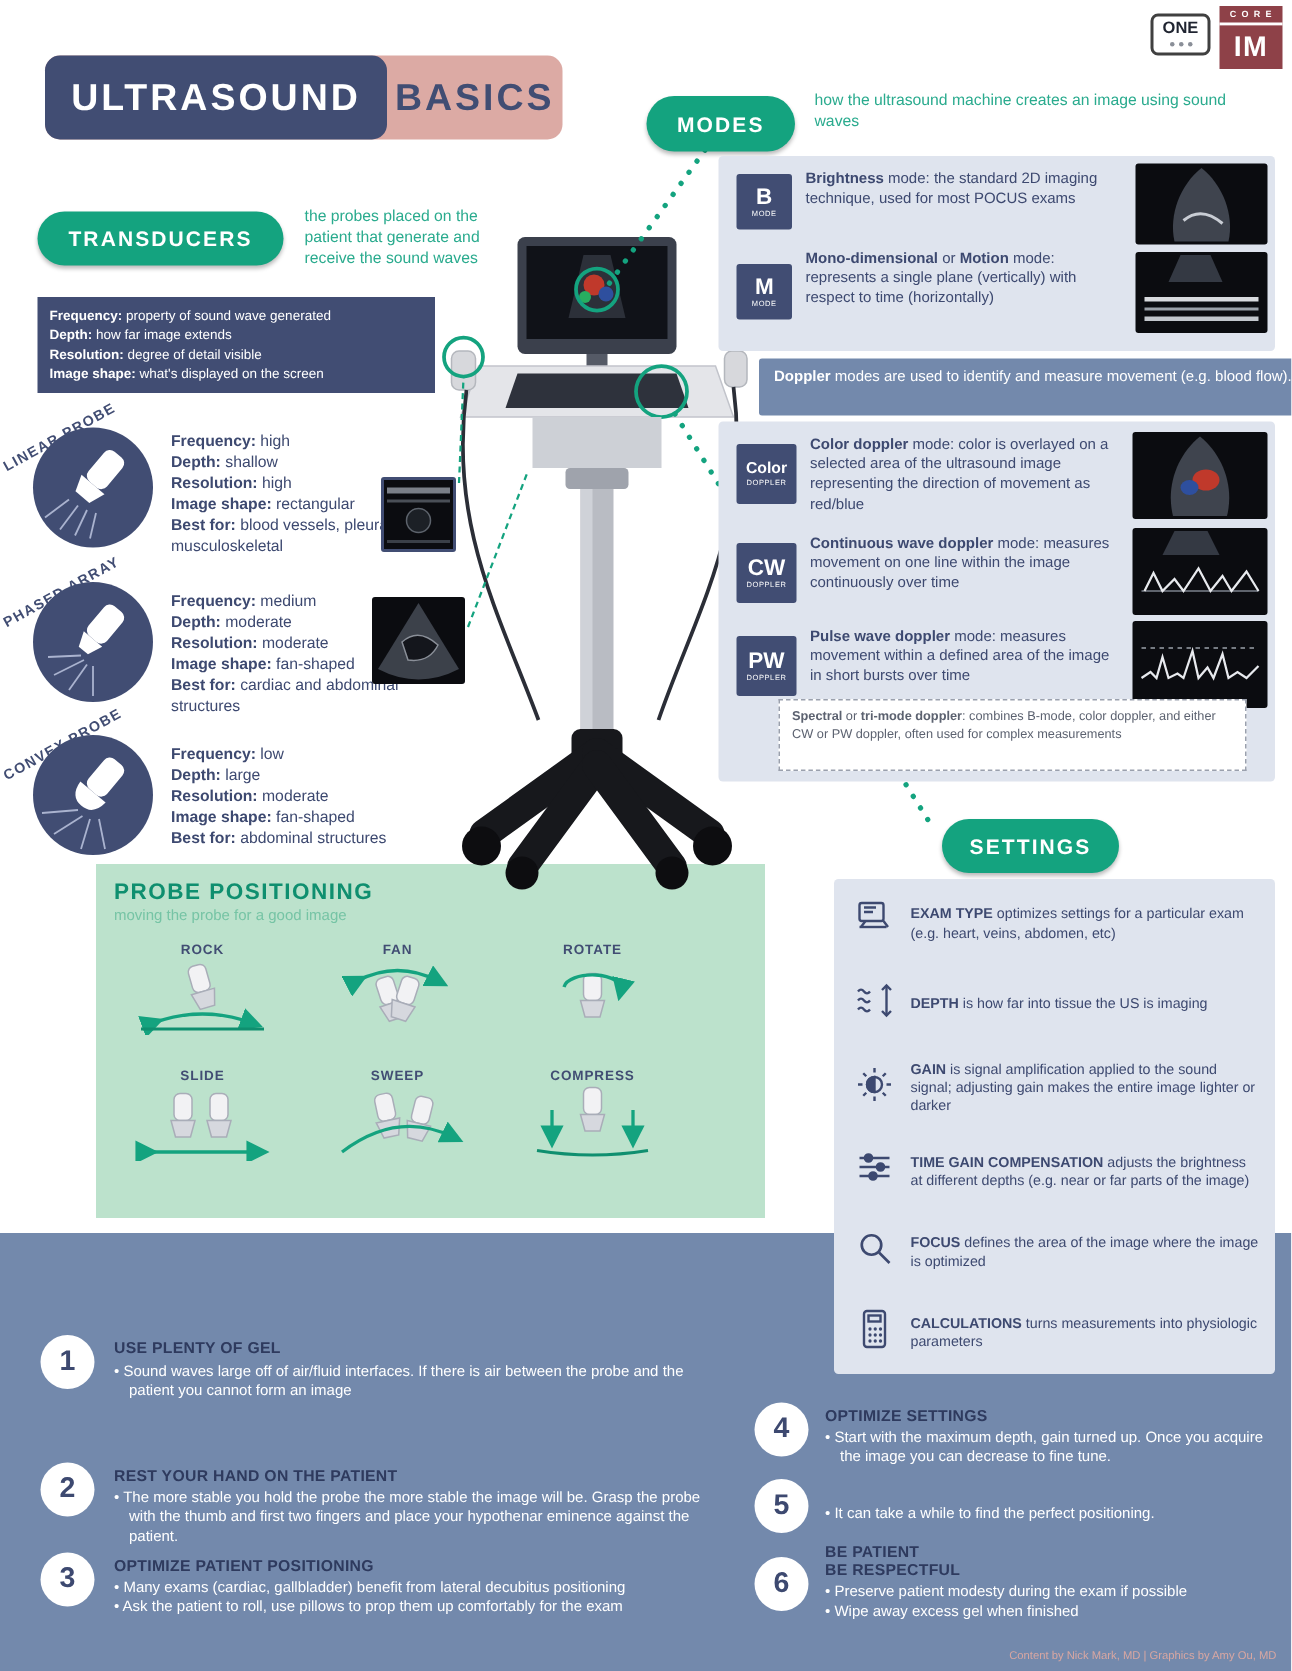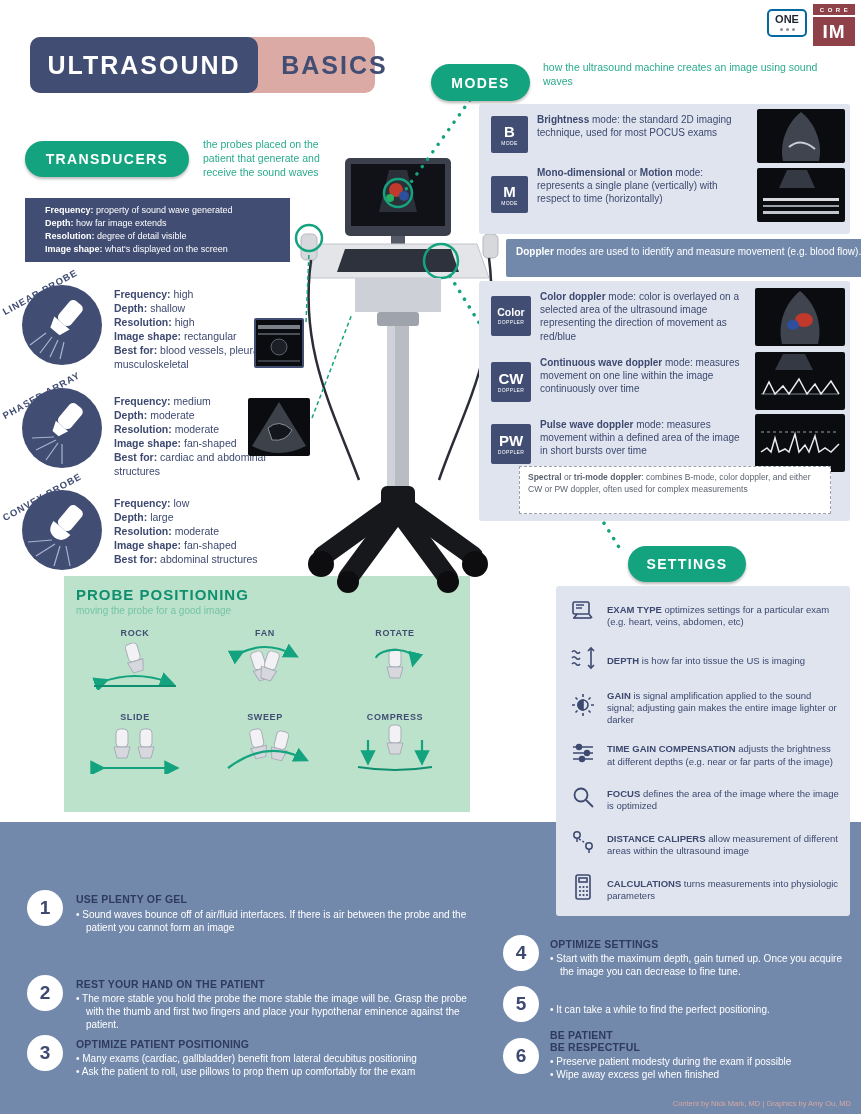--- a/index.html
+++ b/index.html
@@ -15,59 +15,59 @@
 
   .teal-desc { position:absolute; color:#2aab8e; font-size:10.5px; line-height:1.32; }
 
   .lightbox { position:absolute; background:#dfe4ee; border-radius:3px; }
 
   
   .title-pink { left:30px; top:37px; width:345px; height:56px; background:#dcaaa4; border-radius:10px; }
   .title-navy { left:30px; top:37px; width:228px; height:56px; background:#414d73; border-radius:10px;
                 display:flex; align-items:center; justify-content:center; color:#fff; font-weight:700;
                 font-size:25px; letter-spacing:2px; }
-  .title-basics { left:276px; top:37px; width:117px; height:56px; display:flex; align-items:center;
+  .title-basics { left:258px; top:37px; width:117px; height:56px; display:flex; align-items:center;
                   justify-content:center; color:#414d73; font-weight:700; font-size:25px; letter-spacing:2px; }
 
   
-  .one-badge { left:767px; top:9px; width:40px; height:28px; background:#fff; border:2px solid #0369a1;
+  .one-badge { left:767px; top:9px; width:40px; height:28px; background:#fff; border:2px solid #404040;
                border-radius:5px; text-align:center; }
   .one-text { font-weight:700; font-size:11px; color:#1f2430; line-height:13px; margin-top:2px; }
   .one-dots { display:flex; justify-content:center; gap:3px; margin-top:2px; }
   .one-dots span { width:3px; height:3px; background:#8a8f98; border-radius:50%; display:block; }
   .coreim { left:813px; top:4px; width:42px; }
   .coreim-top { background:#8e4148; color:#fff; font-size:6px; font-weight:700; letter-spacing:3.5px;
                 text-align:center; padding:3px 0 2px 3px; border-bottom:2px solid #fff; }
   .coreim-im { background:#8e4148; color:#fff; font-weight:700; font-size:19px; text-align:center;
                height:29px; line-height:29px; letter-spacing:1px; }
 
   
   .info-box { left:25px; top:198px; width:265px; height:64px; background:#414d73; color:#fff;
-              font-size:9px; line-height:1.45; padding:6px 20px; }
+              font-size:9px; line-height:1.45; padding:6px 8px; }
   .probe-circle { position:absolute; width:80px; height:80px; border-radius:50%; background:#414d73; overflow:hidden; }
   .probe-name { position:absolute; font-size:9.5px; font-weight:700; color:#414d73; letter-spacing:1px;
                 transform:rotate(-29deg); transform-origin:left bottom; white-space:nowrap; }
   .specs { position:absolute; font-size:10.5px; line-height:1.33; color:#3d4970; }
 
   
   .mode-badge { position:absolute; background:#414d73; color:#fff; display:flex; flex-direction:column;
                 align-items:center; justify-content:center; gap:1px; border-radius:2px; }
   .mode-badge .big { font-weight:700; font-size:15px; line-height:1; }
   .mode-badge .big.sm { font-size:10.5px; }
   .mode-badge .small { font-size:5px; letter-spacing:.4px; }
   .mode-text { position:absolute; font-size:10px; line-height:1.32; color:#3d4970; }
   .thumb { position:absolute; background:#0b0c10; overflow:hidden; border-radius:2px; }
   .doppler-band { left:506px; top:239px; width:380px; height:38px; background:#7389ac; color:#fff;
                   font-size:10px; line-height:1.35; padding:6px 10px; border-radius:2px; }
   .spectral-note { left:519px; top:466px; width:312px; height:48px; background:#fff;
                    border:1px dashed #9aa0ad; font-size:8.5px; line-height:1.4; color:#5c6270;
                    padding:5px 8px; }
 
   
-  .pp-box { left:64px; top:576px; width:406px; height:236px; background:#bce2cc; }
+  .pp-box { left:64px; top:576px; width:446px; height:236px; background:#bce2cc; }
   .pp-title { position:absolute; left:12px; top:10px; font-size:15px; font-weight:700; color:#0f8f6f; letter-spacing:1px; }
   .pp-sub { position:absolute; left:12px; top:29px; font-size:10px; color:#76c4a5; }
   .move-label { position:absolute; width:120px; text-align:center; font-size:9px; font-weight:700;
                 color:#414d73; letter-spacing:.6px; }
   .move-illus { position:absolute; width:110px; height:52px; }
 
   
   .settings-box { left:556px; top:586px; width:294px; height:330px; background:#dfe4ee;
                   padding:12px 10px 10px 12px; display:flex; flex-direction:column;
                   justify-content:space-between; border-radius:3px; }
@@ -446,34 +446,20 @@
         <svg width="30" height="30" viewBox="0 0 30 30">
             <g fill="none" stroke="#3d4970" stroke-width="1.8">
           <circle cx="13" cy="13" r="6.5"></circle>
               <path d="M18,18 L25,25"></path>
             </g>
           </svg>
       </span>
       <span class="setting-text"><span class="b">FOCUS</span><span> defines the area of the image where the image is optimized</span></span>
     </div>
 
-    <div class="setting-item">
-      <span class="setting-icon">
-        <svg width="30" height="30" viewBox="0 0 30 30">
-            <g fill="none" stroke="#3d4970" stroke-width="1.5">
-          <circle cx="9" cy="8" r="3.2"></circle>
-              <path d="M9,11.2 L9,15"></path>
-          <circle cx="21" cy="19" r="3.2"></circle>
-              <path d="M21,22.2 L21,26"></path>
-          <path d="M11,12 L19,17" stroke-dasharray="2,2"></path>
-            </g>
-          </svg>
-      </span>
-      <span class="setting-text"><span class="b">DISTANCE CALIPERS</span><span> allow measurement of different areas within the ultrasound image</span></span>
-    </div>
 
     <div class="setting-item">
       <span class="setting-icon">
         <svg width="30" height="30" viewBox="0 0 30 30">
             <g fill="none" stroke="#3d4970" stroke-width="1.6">
           <rect x="8" y="3" width="14" height="24" rx="2"></rect>
               <rect x="11" y="6" width="8" height="4"></rect>
             </g>
           <g fill="#3d4970">
               <circle cx="12" cy="15" r="1.1"></circle>
@@ -490,21 +476,21 @@
       </span>
       <span class="setting-text"><span class="b">CALCULATIONS</span><span> turns measurements into physiologic parameters</span></span>
     </div>
 
   </div>
 
 
   <div class="tip-num" style="left:27px; top:890px;">1</div>
   <div class="tip-title" style="left:76px; top:893px;">USE PLENTY OF GEL</div>
   <div class="tip-bullets" style="left:76px; top:908px; width:400px;">
-    <div class="bullet"><span>Sound waves bounce off of air/fluid interfaces. If there is air between the probe and the patient you cannot form an image</span></div>
+    <div class="bullet"><span>Sound waves large off of air/fluid interfaces. If there is air between the probe and the patient you cannot form an image</span></div>
   </div>
 
   <div class="tip-num" style="left:27px; top:975px;">2</div>
   <div class="tip-title" style="left:76px; top:978px;">REST YOUR HAND ON THE PATIENT</div>
   <div class="tip-bullets" style="left:76px; top:992px; width:400px;">
     <div class="bullet"><span>The more stable you hold the probe the more stable the image will be. Grasp the probe with the thumb and first two fingers and place your hypothenar eminence against the patient.</span></div>
   </div>
 
   <div class="tip-num" style="left:27px; top:1035px;">3</div>
   <div class="tip-title" style="left:76px; top:1038px;">OPTIMIZE PATIENT POSITIONING</div>

